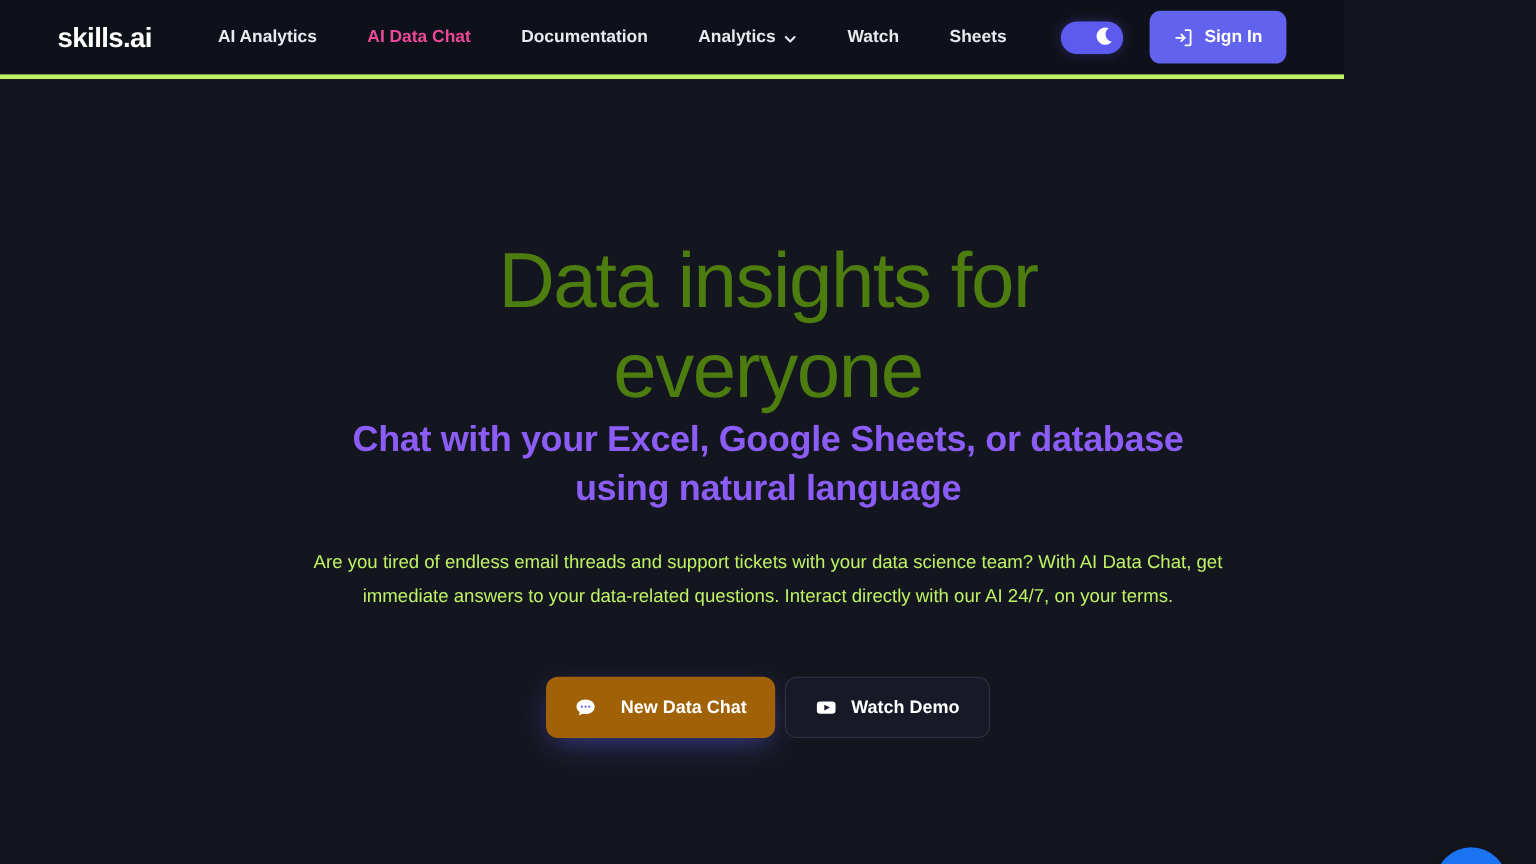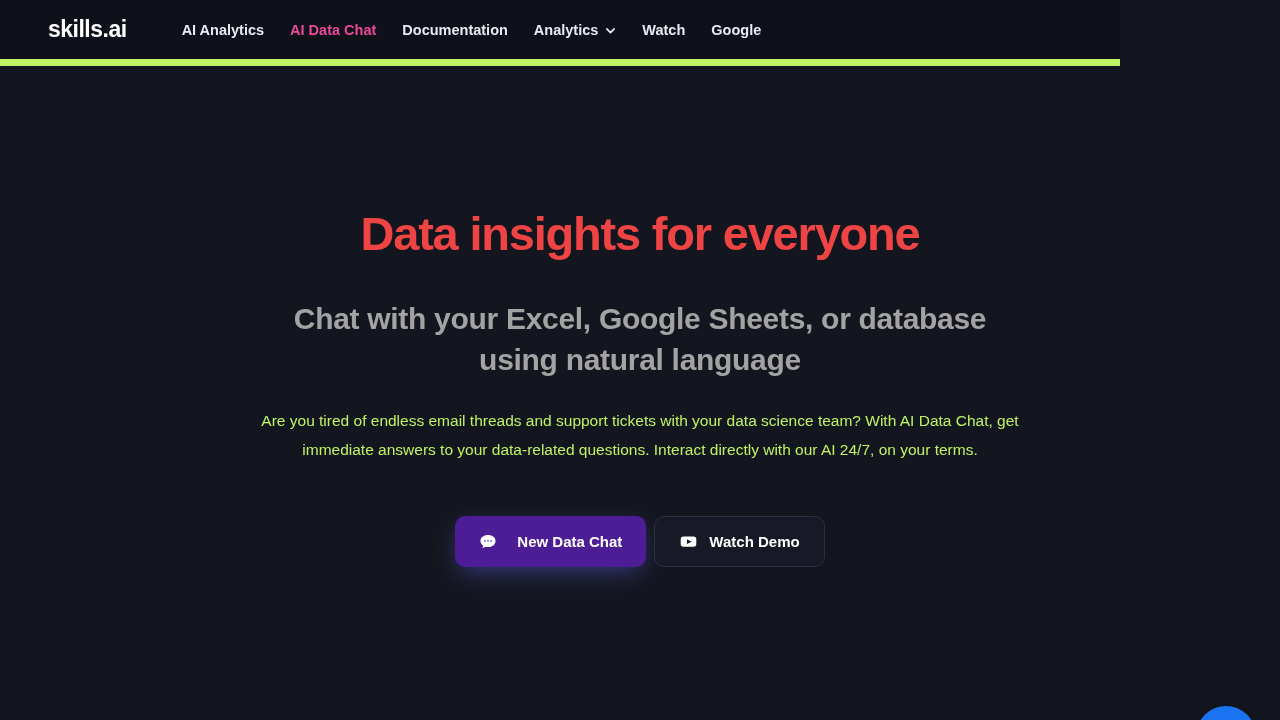--- a/index.html
+++ b/index.html
@@ -16,39 +16,39 @@
     color: #ffffff;
     -webkit-font-smoothing: antialiased;
   }
 
   
   .header {
     position: relative;
     height: 66px;
     width: 1120px;
     background: #0f111a;
-    border-bottom: 7px solid #bef264;
+    border-bottom: 4px solid #bef264;
     display: flex;
     align-items: center;
     padding: 0 48px;
   }
 
   .brand {
     font-size: 23px;
     font-weight: bold;
     letter-spacing: -0.5px;
     color: #ffffff;
     margin-right: 42px;
     white-space: nowrap;
   }
 
   .nav {
     display: flex;
     align-items: center;
-    gap: 0px;
+    gap: 16px;
   }
 
   .nav-item {
     font-size: 14.5px;
     font-weight: bold;
     color: #e8eaf2;
     padding: 6px 13px;
     white-space: nowrap;
     display: flex;
     align-items: center;
@@ -117,37 +117,36 @@
     height: 654px;
     position: relative;
     background: #14161f;
     display: flex;
     flex-direction: column;
     align-items: center;
     padding-top: 130px;
   }
 
   .h1 {
-    font-size: 47px;
+    font-size: 65px;
     line-height: 75px;
-    font-weight: bold;
+    font-weight: normal;
     letter-spacing: -1.2px;
     text-align: center;
-    color: #ef4444;
+    color: #4d7c0f;
     max-width: 640px;
   }
 
   .h2 {
-    margin-top: 27px;
     font-size: 30px;
     line-height: 41px;
     font-weight: bold;
     letter-spacing: -0.3px;
     text-align: center;
-    color: #a3a3a3;
+    color: #8b5cf6;
     max-width: 710px;
   }
 
   .lede {
     margin-top: 26px;
     font-size: 15.5px;
     line-height: 29px;
     text-align: center;
     color: #bef264;
     max-width: 790px;
@@ -170,21 +169,21 @@
     padding: 0 24px;
     border-radius: 10px;
     font-size: 15px;
     font-weight: bold;
     font-family: "Liberation Sans", sans-serif;
     cursor: pointer;
     white-space: nowrap;
   }
 
   .btn-primary {
-    background: #4c1d95;
+    background: #a16207;
     color: #ffffff;
     border: none;
     box-shadow: 0 8px 26px -6px rgba(98,101,239,0.55);
     gap: 20px;
   }
 
   .btn-ghost {
     background: #171a26;
     color: #ffffff;
     border: 1px solid #2c3040;
@@ -236,25 +235,47 @@
             <path d="M2 4.2 L6 8.2 L10 4.2" fill="none" stroke="#e8eaf2" stroke-width="1.9" stroke-linecap="round" stroke-linejoin="round"></path>
           </svg>
       </span>
     </div>
 
     <div class="nav-item">
       <span>Watch</span>
     </div>
 
     <div class="nav-item">
-      <span>Google</span>
+      <span>Sheets</span>
     </div>
 
   </nav>
 
+  <div class="header-right">
+
+    <div class="toggle">
+      <span class="knob">
+        <svg width="20" height="20" viewBox="0 0 20 20">
+          <path d="M14.5 13.8 A7.2 7.2 0 1 1 12.0 2.6 A6.2 6.2 0 0 0 14.5 13.8 Z" fill="#ffffff"></path>
+        </svg>
+      </span>
+    </div>
+
+    <button class="signin">
+      <span class="ico">
+        <svg width="17" height="17" viewBox="0 0 24 24" fill="none" stroke="#ffffff" stroke-width="2.1" stroke-linecap="round" stroke-linejoin="round">
+          <path d="M14 3 H19 a1 1 0 0 1 1 1 v16 a1 1 0 0 1 -1 1 h-5"></path>
+          <polyline points="9,16 13,12 9,8"></polyline>
+          <line x1="13" y1="12" x2="3" y2="12"></line>
+        </svg>
+      </span>
+      <span>Sign In</span>
+    </button>
+
+  </div>
 </header>
 
 <main class="hero">
 
   <h1 class="h1">Data insights for everyone</h1>
 
   <h2 class="h2">Chat with your Excel, Google Sheets, or database using natural language</h2>
 
   <p class="lede">Are you tired of endless email threads and support tickets with your data science team? With AI Data Chat, get immediate answers to your data-related questions. Interact directly with our AI 24/7, on your terms.</p>
 

